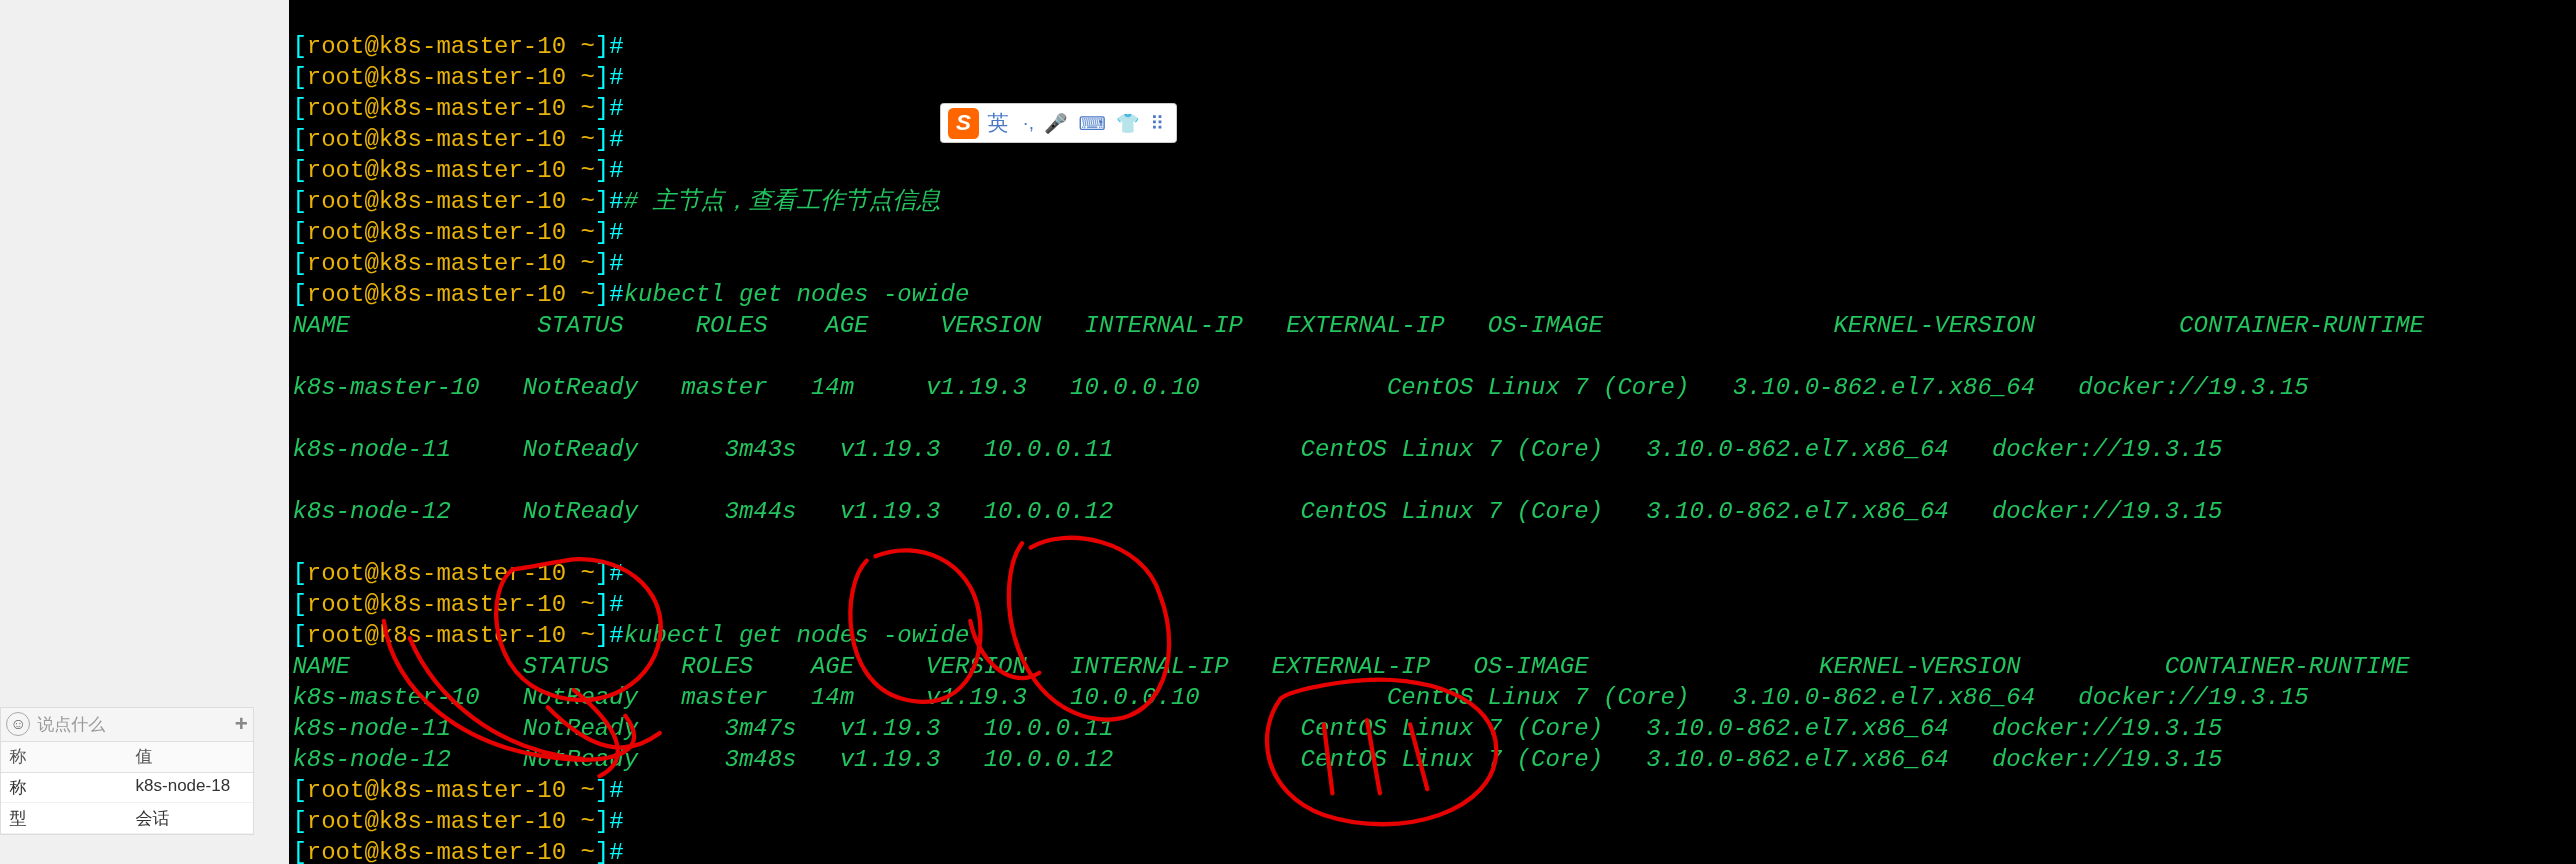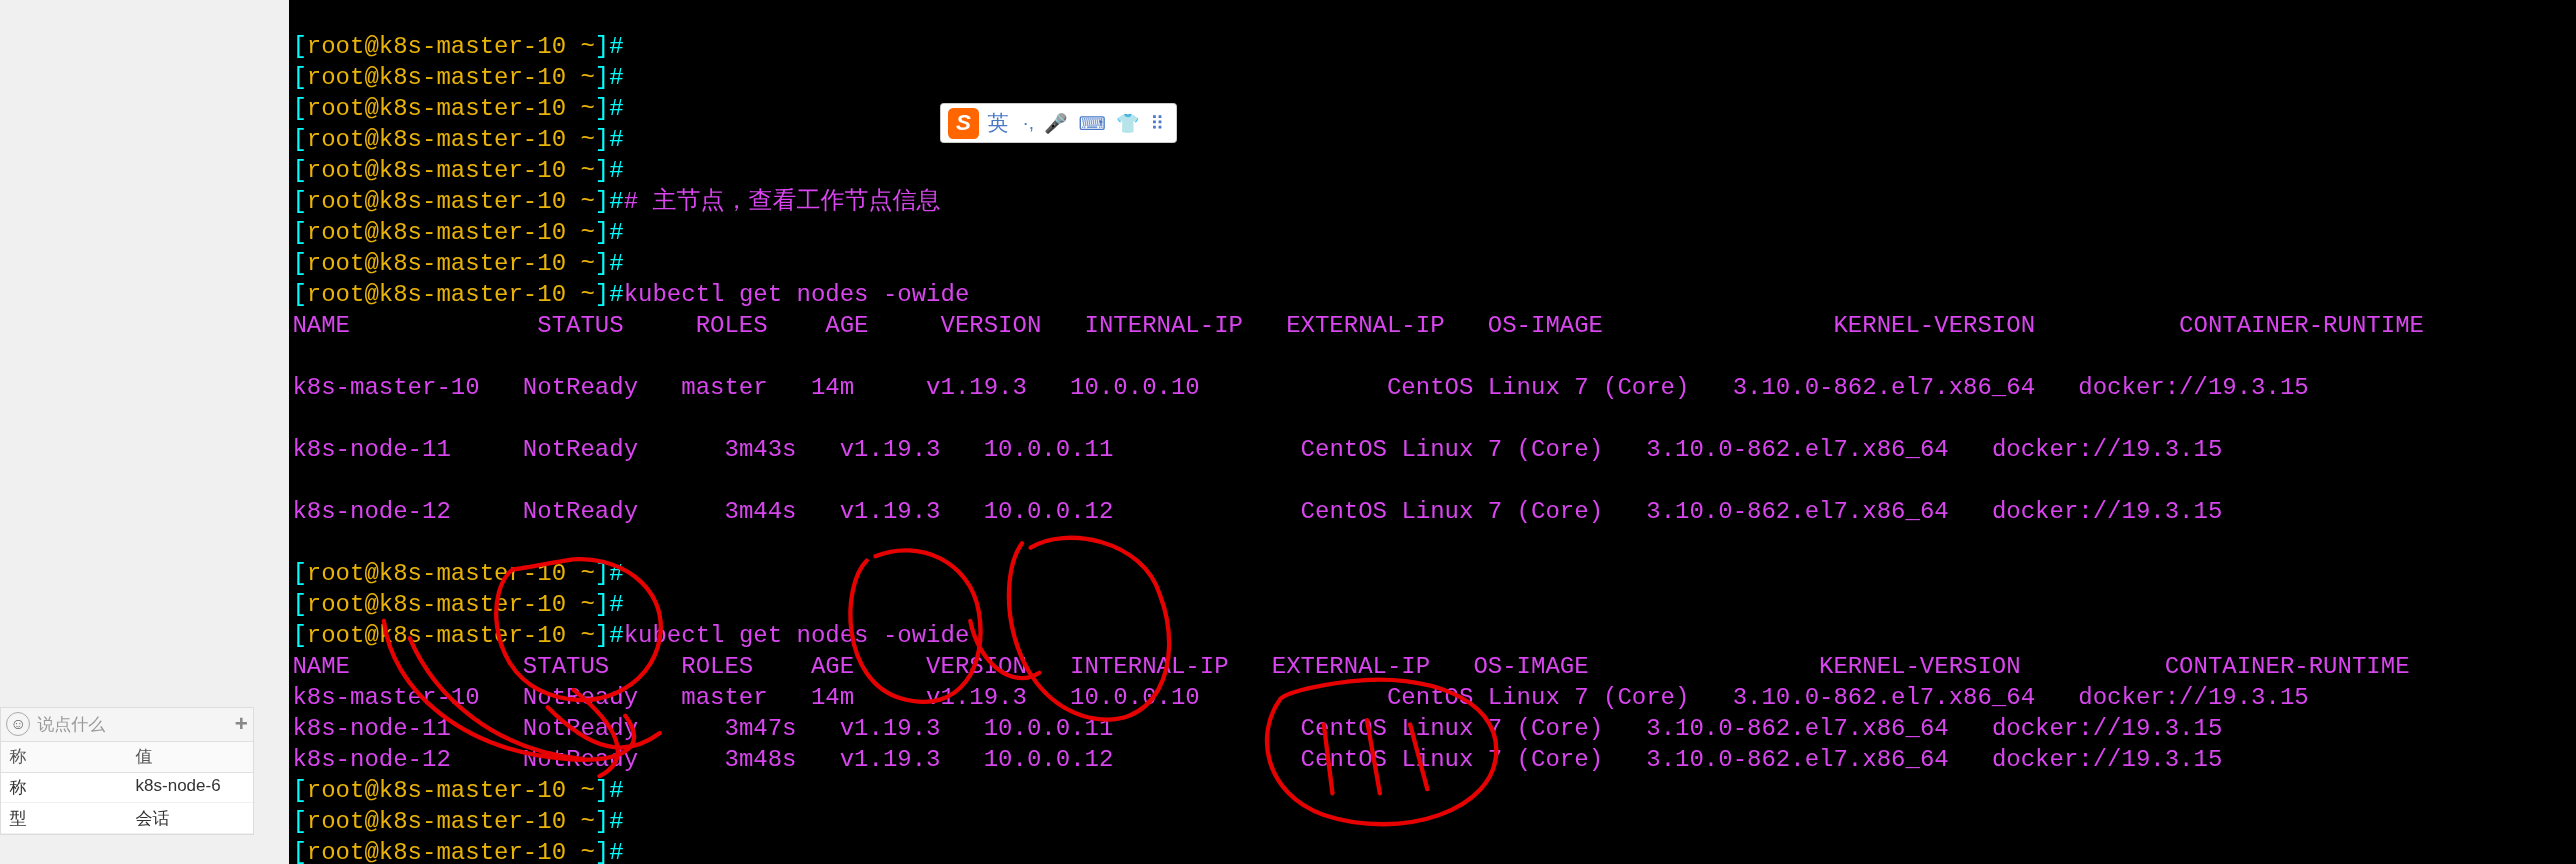--- a/index.html
+++ b/index.html
@@ -24,21 +24,21 @@
       background: #000;
       font-family: "Consolas", "Courier New", monospace;
       font-size: 24px;
       line-height: 31px;
       color: #fff;
       padding: 0 3.4px;
       white-space: pre;
     }
     .bracket { color: #00ffff; }
     .user-host { color: #eab308; }
-    .cmd-text { color: #d946ef; }
+    .cmd-text { color: #22c55e; font-style: italic; }
     .ime-bar {
       position: absolute;
       left: 940px;
       top: 103px;
       display: flex;
       align-items: center;
       background: #fff;
       border: 0.9px solid #ccc;
       border-radius: 3.4px;
       height: 40px;
@@ -219,21 +219,21 @@
     <div class="props-placeholder">说点什么</div>
     <div class="props-plus">+</div>
   </div>
   <div class="props-table">
     <div class="props-th-row">
       <div class="props-th">称</div>
       <div class="props-th">值</div>
     </div>
     <div class="props-row">
       <div class="props-cell">称</div>
-      <div class="props-cell">k8s-node-6</div>
+      <div class="props-cell">k8s-node-18</div>
     </div>
     <div class="props-row">
       <div class="props-cell">型</div>
       <div class="props-cell">会话</div>
     </div>
 
   </div>
 
 </div>
 

